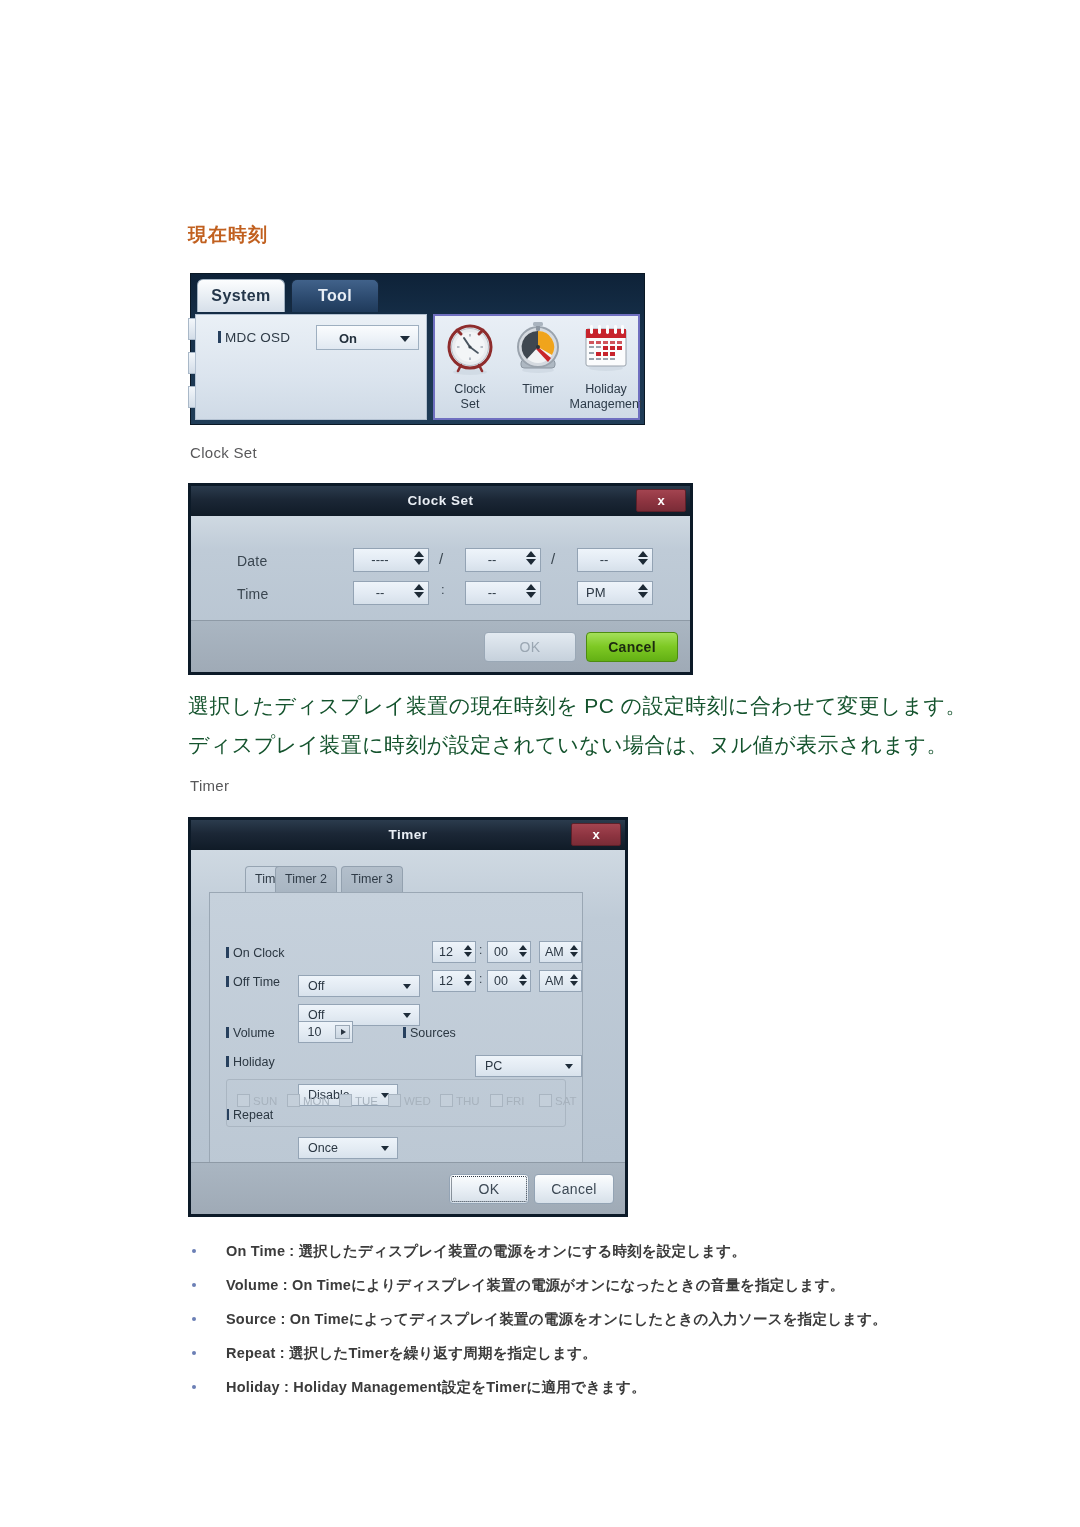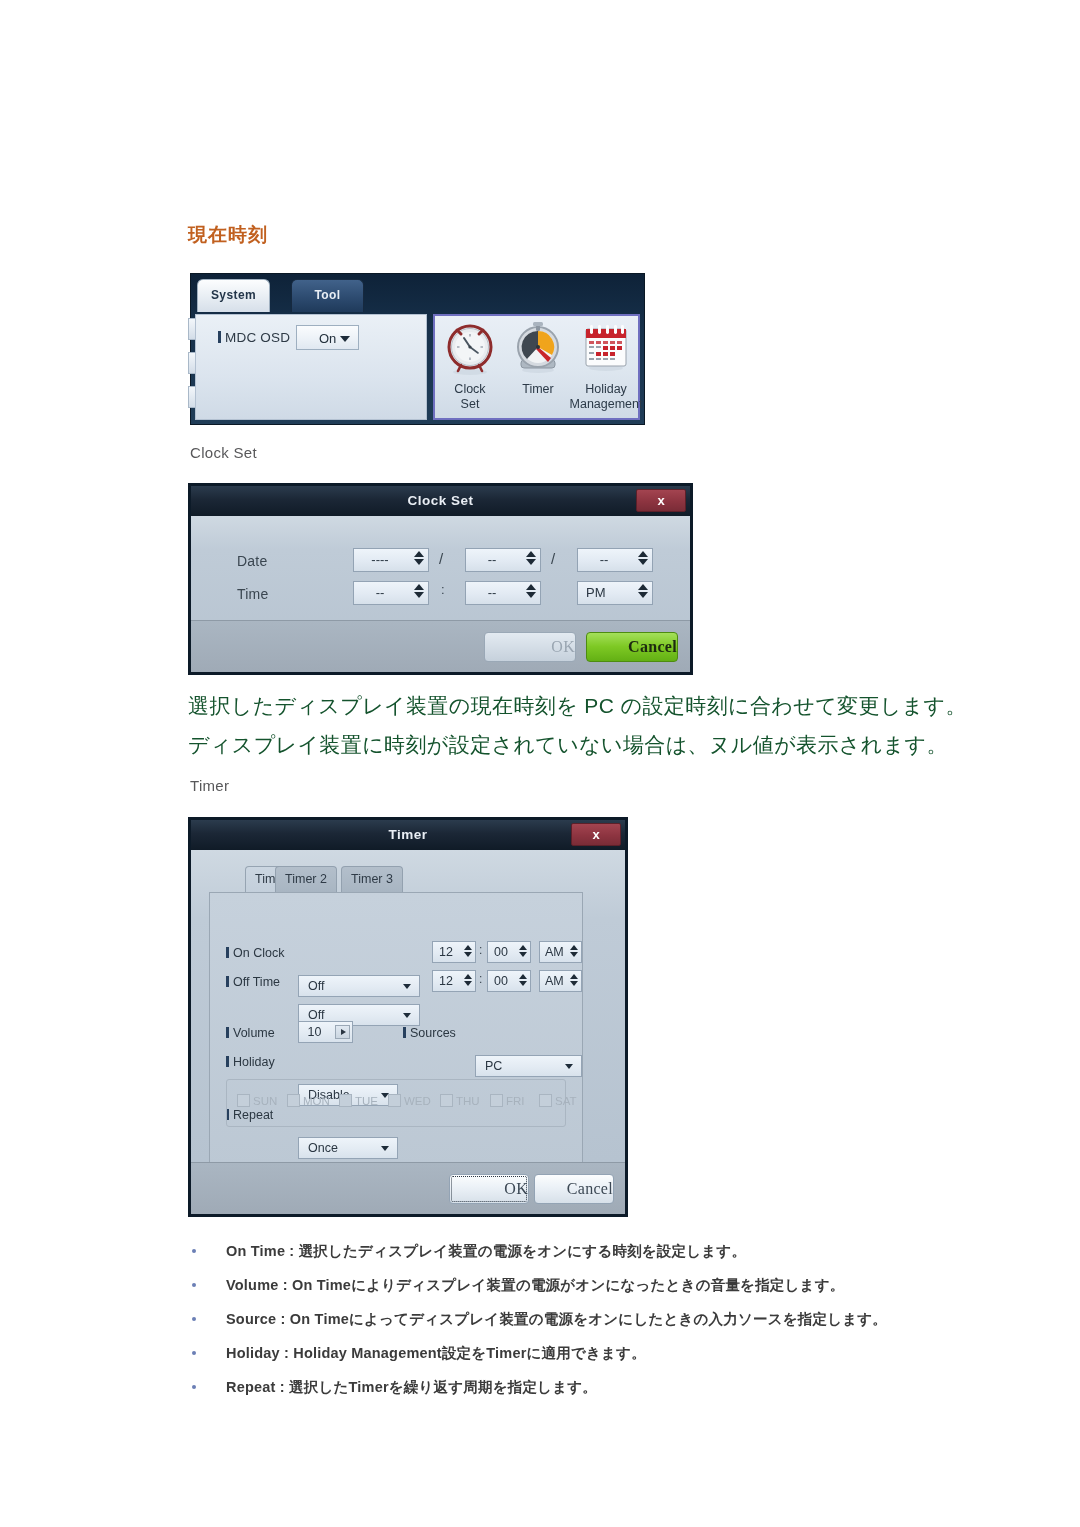--- a/index.html
+++ b/index.html
@@ -91,23 +91,23 @@
   .tabbar {
     position: absolute;
     left: 0; top: 0;
     width: 100%;
     height: 38px;
   }
   .tab {
     position: absolute;
     top: 5px;
     height: 33px;
-    width: 73px;
+    width: 88px;
     border-radius: 6px 6px 0 0;
-    font-size: 12px;
+    font-size: 16px;
     font-weight: bold;
     text-align: center;
     line-height: 31px;
     letter-spacing: .4px;
     box-sizing: border-box;
   }
   .tab.active {
     left: 6px;
     background: linear-gradient(to bottom, #fcfdfe 0%, #e7edf3 55%, #d6dfe9 100%);
     color: #24364a;
@@ -182,24 +182,25 @@
     position: absolute;
     right: 8px;
     top: 50%;
     margin-top: -2px;
     width: 0; height: 0;
     border-left: 5px solid transparent;
     border-right: 5px solid transparent;
     border-top: 6px solid #1e2c3a;
   }
   #osd-combo {
-    left: 100px;
+    left: 120px;
     top: 10px;
-    width: 63px;
+    width: 103px;
     height: 25px;
+    font-weight: bold;
   }
   #osd-combo .val { left: 22px; }
 
   .icon-pane {
     position: absolute;
     right: 4px;
     top: 2px;
     width: 207px;
     height: 106px;
     background: linear-gradient(to bottom, #e9eff6 0%, #dde6ef 55%, #cfdae6 100%);
@@ -326,25 +327,24 @@
     position: absolute;
     font-size: 15px;
     color: #3a4650;
   }
 
   
   .btn {
     position: absolute;
     height: 30px;
     border-radius: 4px;
-    font-size: 16px;
-    text-align: right;
+    font-size: 14px;
+    text-align: center;
     box-sizing: border-box;
     letter-spacing: .3px;
-    font-family: Liberation Serif, serif;
   }
   .btn.gray {
     background: linear-gradient(to bottom, #fbfdfe 0%, #eaf0f6 48%, #d7e0e9 100%);
     border: 1px solid #93a3b4;
     color: #3c4854;
     line-height: 28px;
   }
   .btn.ghost {
     background: linear-gradient(to bottom, #e3eaf1 0%, #d5dee7 48%, #c6d1dc 100%);
     border: 1px solid #9aa8b6;
@@ -848,15 +848,15 @@
   <div class="dlg-footer" style="height:52px;">
     <div class="btn gray focus" style="left:258px; top:11px; width:80px;">OK</div>
     <div class="btn gray" style="left:343px; top:11px; width:80px;">Cancel</div>
   </div>
 </div>
 
 <div class="bullets">
   <div class="bullet-row"><span class="bullet-dot"></span><span>On Time : 選択したディスプレイ装置の電源をオンにする時刻を設定します。</span></div>
   <div class="bullet-row"><span class="bullet-dot"></span><span>Volume : On Timeによりディスプレイ装置の電源がオンになったときの音量を指定します。</span></div>
   <div class="bullet-row"><span class="bullet-dot"></span><span>Source : On Timeによってディスプレイ装置の電源をオンにしたときの入力ソースを指定します。</span></div>
+  <div class="bullet-row"><span class="bullet-dot"></span><span>Repeat : 選択したTimerを繰り返す周期を指定します。</span></div>
   <div class="bullet-row"><span class="bullet-dot"></span><span>Holiday : Holiday Management設定をTimerに適用できます。</span></div>
-  <div class="bullet-row"><span class="bullet-dot"></span><span>Repeat : 選択したTimerを繰り返す周期を指定します。</span></div>
 </div>
 
 </body></html>

